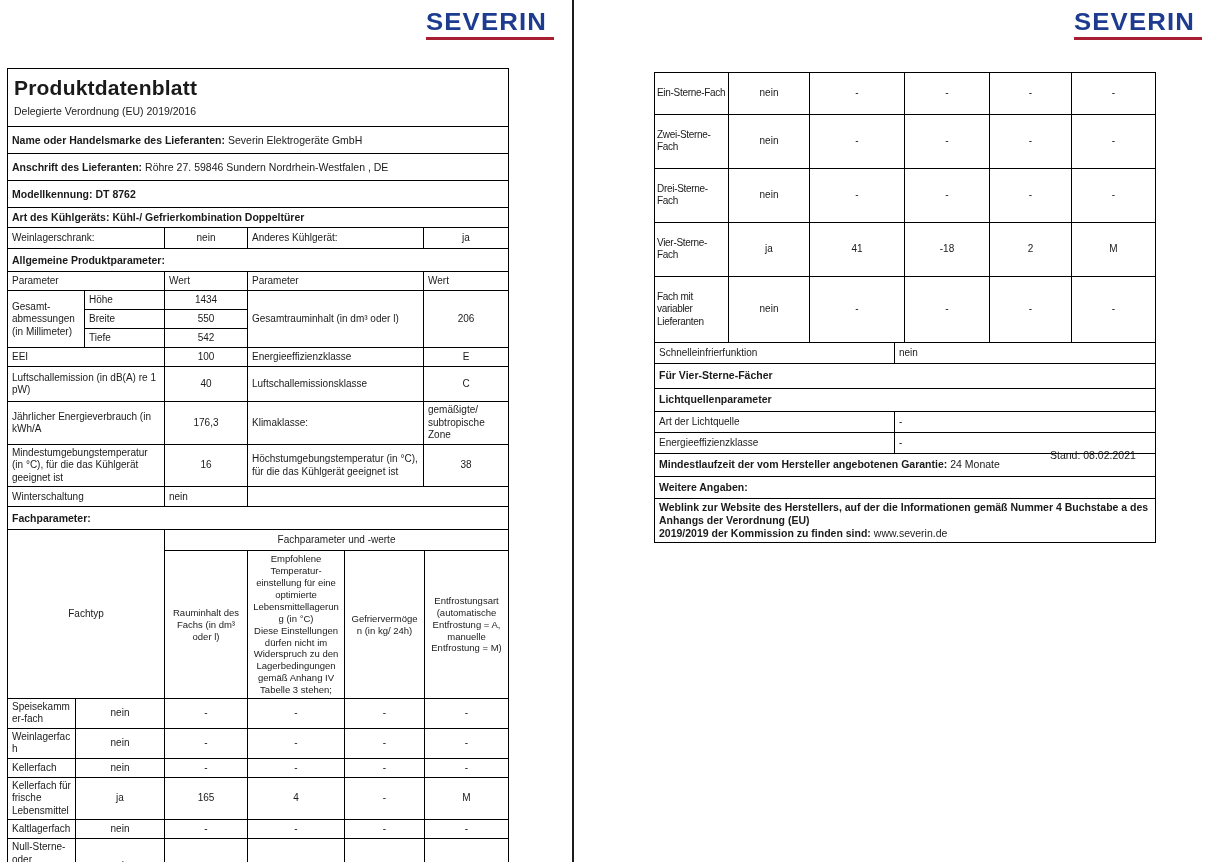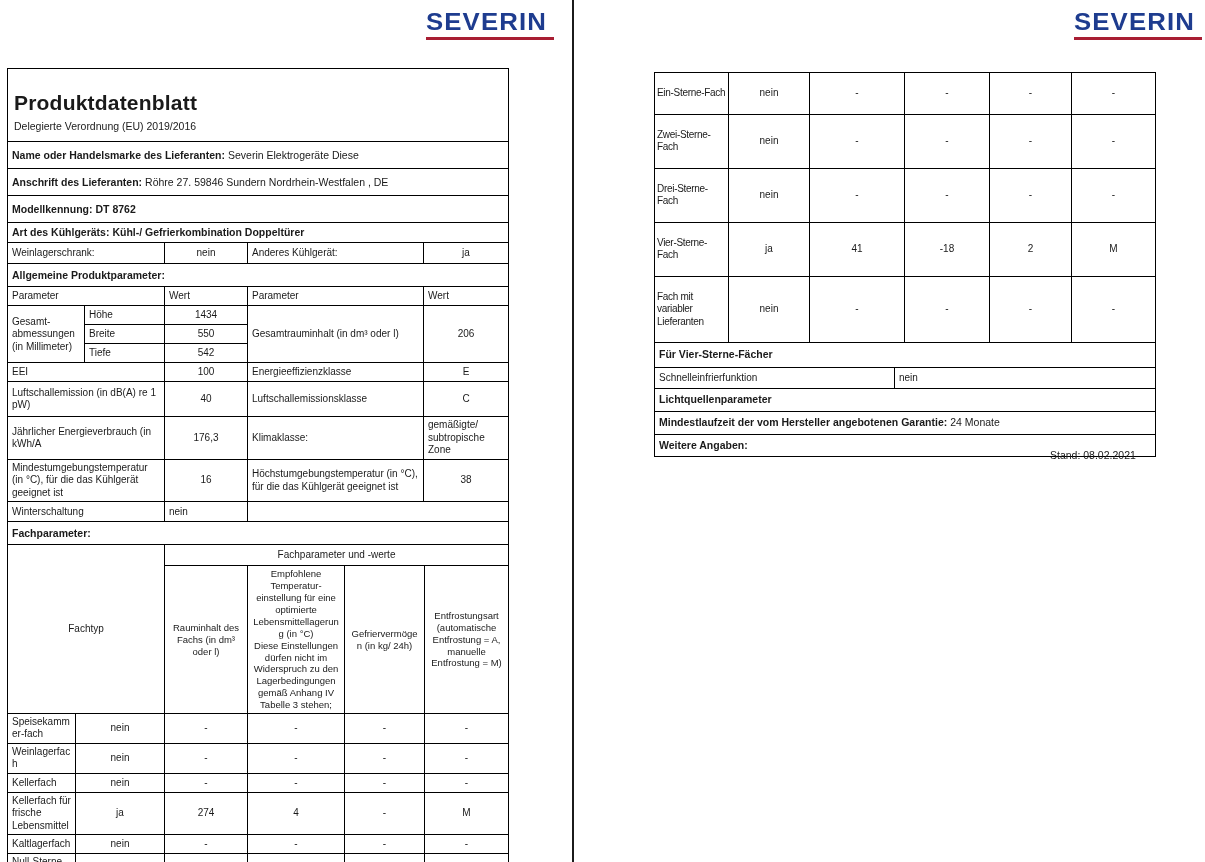--- a/index.html
+++ b/index.html
@@ -16,21 +16,21 @@
   .page-right{left:654px;top:72px;width:501px;}
   table{border-collapse:collapse;table-layout:fixed;width:501px;margin-top:-1px;}
   .page table:first-child{margin-top:0;}
   td{border:1px solid #000;padding:2px 4px;font-size:10px;line-height:1.25;vertical-align:middle;text-align:left;word-wrap:break-word;}
   .c{text-align:center;}
   .b{font-weight:bold;}
   .f105{font-size:10.5px;}
   .small{font-size:9.5px;}
   .pre{white-space:pre-line;}
   .tight{padding:14px 2px;letter-spacing:-0.3px;margin-top:15px;}
-  .title-cell{padding:21px 6px 8px 6px;}
+  .title-cell{padding:6px 6px 8px 6px;}
   .doc-title{font-size:21px;font-weight:bold;letter-spacing:0.2px;}
   .doc-sub{font-size:10.5px;margin-top:4px;font-weight:normal;}
   .val{margin-left:3px;}
   .stand{position:absolute;left:1050px;top:449px;font-size:10.5px;}
 </style>
 </head>
 <body>
 
 <div class="divider"></div>
 
@@ -52,21 +52,21 @@
       </colgroup>
     <tbody>
         <tr style="height:49px">
           <td class="title-cell">
       <div class="doc-title">Produktdatenblatt</div>
       <div class="doc-sub">Delegierte Verordnung (EU) 2019/2016</div>
     </td>
         </tr>
     <tr style="height:27px">
           <td class="f105">
-      <span class="b">Name oder Handelsmarke des Lieferanten:</span><span class="val">Severin Elektrogeräte Diese</span>
+      <span class="b">Name oder Handelsmarke des Lieferanten:</span><span class="val">Severin Elektrogeräte GmbH</span>
     </td>
         </tr>
     <tr style="height:27px">
           <td class="f105">
       <span class="b">Anschrift des Lieferanten:</span><span class="val">Röhre 27. 59846 Sundern Nordrhein-Westfalen , DE</span>
     </td>
         </tr>
     <tr style="height:27px">
           <td class="f105">
       <span class="b">Modellkennung:</span><span class="b val">DT 8762</span>
@@ -222,21 +222,21 @@
       <td>Kellerfach</td>
       <td class="c">nein</td>
       <td class="c">-</td>
       <td class="c">-</td>
       <td class="c">-</td>
       <td class="c">-</td>
     </tr>
     <tr style="height:37px">
       <td>Kellerfach für frische Lebensmittel</td>
       <td class="c">ja</td>
-      <td class="c">274</td>
+      <td class="c">165</td>
       <td class="c">4</td>
       <td class="c">-</td>
       <td class="c">M</td>
     </tr>
     <tr style="height:19px">
       <td>Kaltlagerfach</td>
       <td class="c">nein</td>
       <td class="c">-</td>
       <td class="c">-</td>
       <td class="c">-</td>
@@ -304,64 +304,86 @@
       <td class="c">-</td>
       <td class="c">-</td>
       <td class="c">-</td>
       <td class="c">-</td>
     </tr>
   </tbody>
     </table>
 
   <table>
     <colgroup>
-        <col style="width:501px">
-      </colgroup>
-    <tbody>
-        <tr style="height:25px">
-          <td class="b f105">Für Vier-Sterne-Fächer</td>
-        </tr>
-  </tbody>
-    </table>
-
-  <table>
-    <colgroup>
         <col style="width:240px">
         <col style="width:261px">
       </colgroup>
     <tbody>
         <tr style="height:21px">
       <td>Schnelleinfrierfunktion</td>
       <td>nein</td>
     </tr>
   </tbody>
     </table>
 
   <table>
     <colgroup>
         <col style="width:501px">
       </colgroup>
     <tbody>
+        <tr style="height:25px">
+          <td class="b f105">Für Vier-Sterne-Fächer</td>
+        </tr>
+  </tbody>
+    </table>
+
+  <table>
+    <colgroup>
+        <col style="width:501px">
+      </colgroup>
+    <tbody>
         <tr style="height:23px">
           <td class="b f105">Lichtquellenparameter</td>
         </tr>
   </tbody>
     </table>
 
+  <table>
+    <colgroup>
+        <col style="width:240px">
+        <col style="width:261px">
+      </colgroup>
+    <tbody>
+        <tr style="height:21px">
+      <td>Art der Lichtquelle</td>
+      <td>-</td>
+    </tr>
+    <tr style="height:21px">
+      <td>Energieeffizienzklasse</td>
+      <td>-</td>
+    </tr>
+  </tbody>
+    </table>
 
   <table>
     <colgroup>
         <col style="width:501px">
       </colgroup>
     <tbody>
         <tr style="height:23px">
           <td class="f105">
       <span class="b">Mindestlaufzeit der vom Hersteller angebotenen Garantie:</span><span class="val">24 Monate</span>
     </td>
         </tr>
     <tr style="height:22px">
           <td class="b f105">Weitere Angaben:</td>
         </tr>
+    <tr style="height:39px">
+          <td class="f105">
+      <span class="b pre">Weblink zur Website des Herstellers, auf der die Informationen gemäß Nummer 4 Buchstabe a des Anhangs der Verordnung (EU)
+2019/2019 der Kommission zu finden sind:</span><span class="val">www.severin.de</span>
+    </td>
+        </tr>
   </tbody>
     </table>
 </div>
 
 <div class="stand">Stand: 08.02.2021</div>
 
 </body></html>

